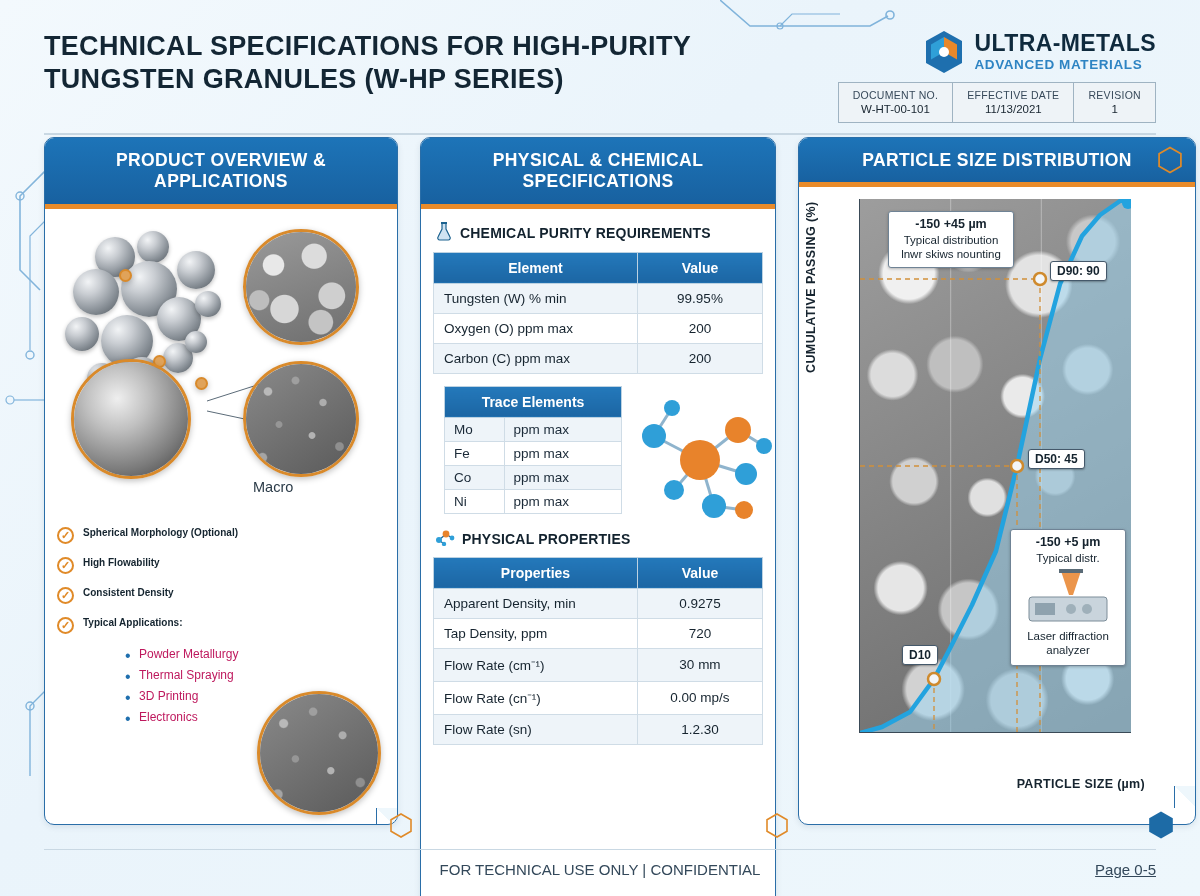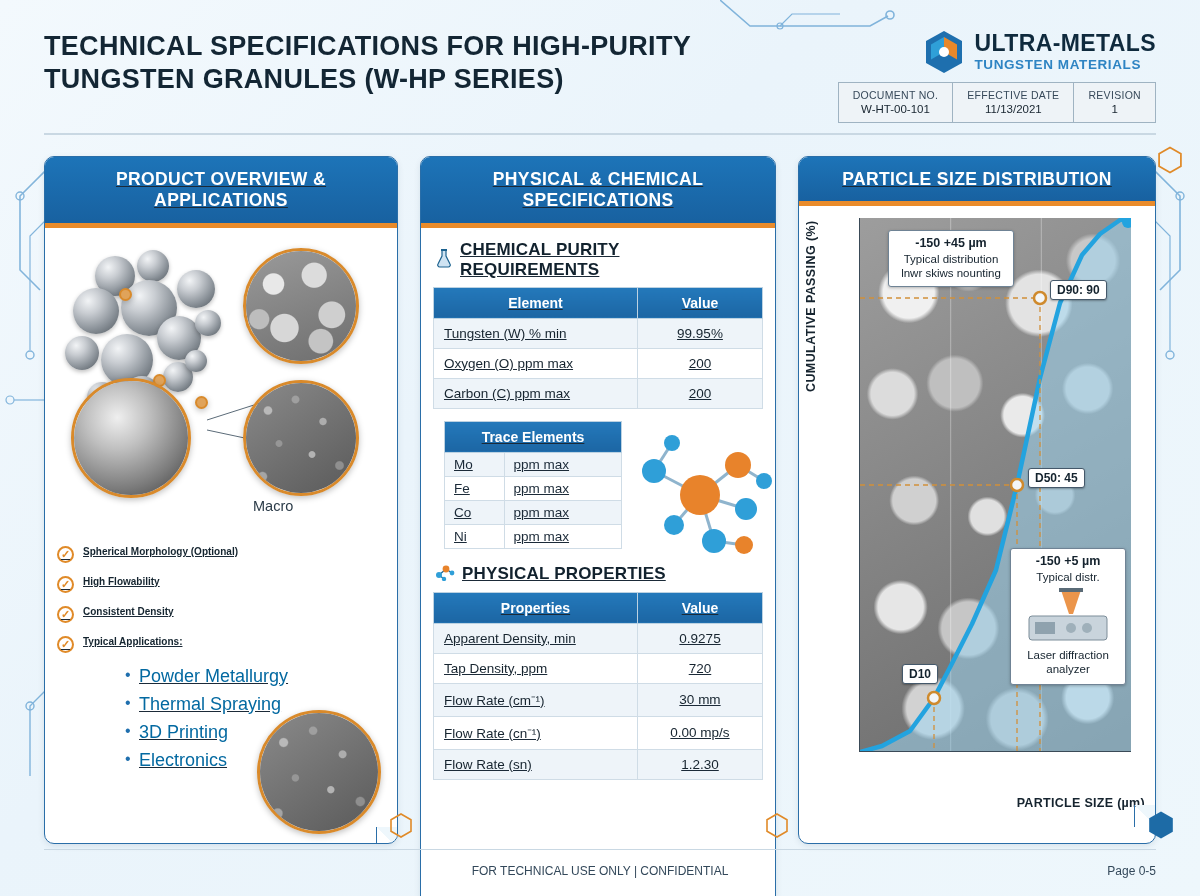--- a/index.html
+++ b/index.html
@@ -31,28 +31,27 @@
   .doc-table { position:absolute; right:0; top:52px; display:flex; border:1px solid #9fb3c2; background:#eef3f7; }
   .doc-cell { padding:6px 14px 7px; text-align:center; border-right:1px solid #9fb3c2; }
   .doc-cell:last-child { border-right:none; }
   .doc-cell .dl { font-size:10.5px; color:#37495a; letter-spacing:.3px; }
   .doc-cell .dv { font-size:11.5px; color:#17242f; margin-top:2px; font-weight:500; }
 
   .head-rule { position:absolute; left:44px; top:133px; width:1112px; height:2px; background:#c9d8e3; }
 
   
   .panel {
-    position:absolute; top:156px; background:#fff; border:1.5px solid #2a6ea8;
+    position:absolute; top:137px; background:#fff; border:1.5px solid #2a6ea8;
     border-radius:10px; box-shadow:0 2px 6px rgba(20,50,80,.10);
     overflow:hidden;
-    text-decoration:underline;
   }
   .panel.p1 { left:44px;  width:354px; height:688px; }
   .panel.p2 { left:420px; width:356px; height:788px; }
-  .panel.p3 { left:798px; width:358px; height:688px; }
+  .panel.p3 { left:798px; width:398px; height:688px; }
 
   .panel-head {
     background:linear-gradient(180deg,#1d74b8 0%,#1861a0 100%);
     color:#fff; text-align:center; padding:12px 10px 11px;
     font-size:17.5px; font-weight:bold; letter-spacing:.4px; line-height:1.22;
   }
   .panel-accent { height:5px; background:#e98b2a; }
 
   .panel-body { padding:10px 12px; position:relative; height:calc(100% - 66px); }
 
@@ -92,27 +91,27 @@
   .sem-single { width:100%; height:100%;
     background:radial-gradient(circle at 38% 32%, #efefef 0%, #c0c0c0 30%, #7b7b7b 68%, #3a3a3a 100%); }
   .macro-label { position:absolute; left:196px; top:258px; font-size:14.5px; color:#2b3b48; }
 
   .feat { margin-top:6px; }
   .feat-row { display:flex; align-items:flex-start; gap:9px; margin-bottom:13px; }
   .chk { flex:0 0 auto; width:17px; height:17px; border:2px solid #e08a28; border-radius:50%;
          color:#e08a28; font-size:11px; line-height:13px; text-align:center; font-weight:bold; }
   .feat-txt { font-size:10px; font-weight:bold; color:#14242f; }
   .bullets { margin:2px 0 0 28px; }
-  .bullets li { font-size:18px; color:#0369a1; margin-bottom:7px; list-style:none; position:relative; padding-left:14px;}
+  .bullets li { font-size:12px; color:#be185d; margin-bottom:7px; list-style:none; position:relative; padding-left:14px;}
   .bullets li:before { content:"•"; position:absolute; left:0; color:#1f6fae; font-size:16px; }
   .gran-circ { position:absolute; right:16px; bottom:14px; width:124px; height:124px; }
 
   
   .sec-head { display:flex; align-items:center; gap:7px; margin:2px 0 7px 2px; }
-  .sec-head .st { font-size:17px; font-weight:bold; color:#12222e; letter-spacing:.2px; }
+  .sec-head .st { font-size:14px; font-weight:bold; color:#12222e; letter-spacing:.2px; }
   table.spec { width:100%; border-collapse:collapse; font-size:13.5px; }
   table.spec th {
     background:linear-gradient(180deg,#2479bb,#1c66a4); color:#fff; font-weight:bold;
     padding:7px 8px; font-size:14px; border:1px solid #bcd2e2;
   }
   table.spec td { padding:7px 10px; border:1px solid #cfdce6; color:#16242f; }
   table.spec tr:nth-child(even) td { background:#eef4f9; }
   table.spec td.val { text-align:center; width:38%; }
   .trace-wrap { display:flex; gap:10px; margin-top:12px;margin-left:11px; }
   table.trace { width:178px; border-collapse:collapse; font-size:13.5px; }
@@ -157,22 +156,22 @@
              padding:5px 7px; font-size:11.5px; text-align:center; color:#15232e; line-height:1.25;
              box-shadow:0 1px 3px rgba(0,0,0,.25); }
   .callout b { font-size:12.5px; }
   .dlabel { position:absolute; background:#fff; border:1px solid #44586a; border-radius:3px;
             padding:2px 6px; font-size:12px; font-weight:bold; color:#14232e;
             box-shadow:0 1px 2px rgba(0,0,0,.3); }
 
   
   .footer-rule { position:absolute; left:44px; bottom:46px; width:1112px; height:1.5px; background:#c9d8e3; }
   .footer { position:absolute; left:44px; bottom:18px; width:1112px; display:flex;
-            justify-content:center; font-size:12px; color:#33485a; }
-  .footer .pg { position:absolute; right:0; }
+            justify-content:center; font-size:15px; color:#33485a; }
+  .footer .pg { position:absolute; right:0;text-decoration:underline; }
   .hex { position:absolute; width:22px; height:25px; }
 </style>
 </head>
 <body>
 
 <div class="page">
 
   <svg class="circuit" style="left:720px;top:0;width:240px;height:40px;">
     <path d="M0 0 L30 26 L150 26 L168 16" stroke-width="1.6"></path>
     <circle cx="170" cy="15" r="4" stroke-width="1.6"></circle>
@@ -206,21 +205,21 @@
         <div class="logo-mark">
           <svg width="40" height="44" viewBox="0 0 40 44">
             <polygon points="20,1 38,11 38,33 20,43 2,33 2,11" fill="#1e6fae"></polygon>
             <polygon points="20,7 20,22 7,29.5 7,14.5" fill="#2f9fd8"></polygon>
             <polygon points="20,7 33,14.5 33,29.5 20,22" fill="#e8882a"></polygon>
             <circle cx="20" cy="22" r="5" fill="#ffffff"></circle>
           </svg>
         </div>
         <div class="logo-text">
           <div class="l1">ULTRA-METALS</div>
-          <div class="l2">TUNGSTEN MATERIALS</div>
+          <div class="l2">ADVANCED MATERIALS</div>
         </div>
       </div>
     </div>
 
     <div class="doc-table">
       <div class="doc-cell">
         <div class="dl">DOCUMENT NO.</div>
         <div class="dv">W-HT-00-101</div>
       </div>
       <div class="doc-cell">

